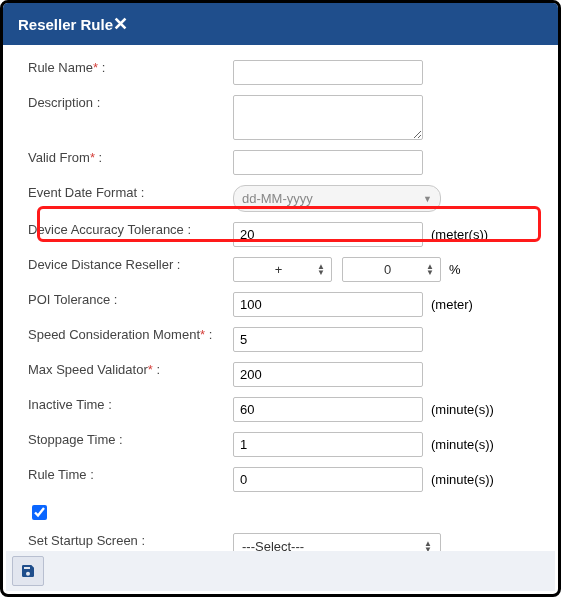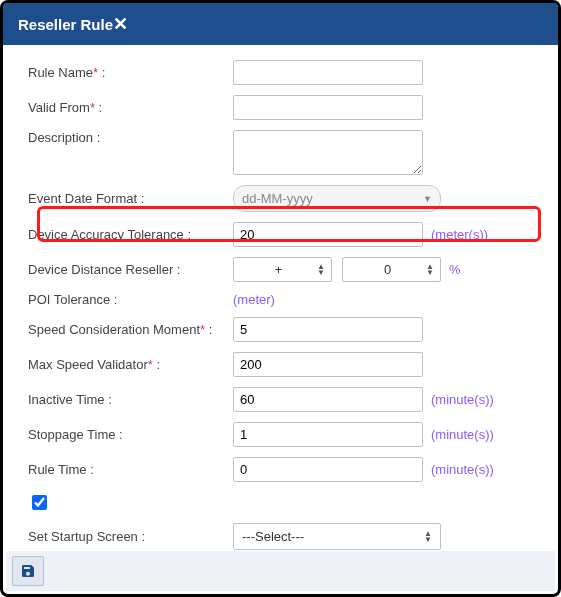--- a/index.html
+++ b/index.html
@@ -16,21 +16,21 @@
     background:#1f4e8c;color:#fff;
     padding:10px 15px;
     display:flex;justify-content:flex-start;align-items:center;
     font-size:15px;font-weight:600;
   }
   .header .close{cursor:pointer;font-size:18px;font-weight:bold;}
   .form{
     padding:15px 25px 15px 25px;
   }
   .row{
-    display:flex;align-items:center;
+    display:flex;
     margin-bottom:10px;
   }
   .lbl{
     width:200px;
     padding-right:5px;
     font-size:13px;color:#444;
   }
   .req{color:#d43f3a;}
   .field{
     flex:1;
@@ -41,21 +41,21 @@
   .field textarea{
     box-sizing:border-box;
     width:190px;
     padding:4px 6px;
     border:1px solid #c0c0c0;
     border-radius:2px;
     font-family:inherit;font-size:13px;
     background:#fff;
   }
   .field textarea{height:45px;resize:vertical;}
-  .unit{font-size:13px;color:#8b5cf6;}
+  .unit{font-size:13px;color:#000000;}
   .dd{
     width:190px;padding:5px 8px;
     border:1px solid #c8c8c8;border-radius:12px;
     background:#f5f5f5;color:#888;
     display:flex;justify-content:space-between;align-items:center;
     font-size:13px;
   }
   .dd .arrow{color:#888;font-size:9px;}
   .spin-pair{display:flex;align-items:center;gap:10px;}
   .spin{
@@ -102,35 +102,35 @@
 
   <div class="row">
     <div class="lbl">
       <span>Rule Name</span><span class="req">*</span><span> :</span>
     </div>
     <div class="field">
         <input type="text" value="" style="">
       </div>
   </div>
 
+  <div class="row" style="align-items:flex-start;">
+    <div class="lbl">
+      <span>Description</span><span> :</span>
+    </div>
+    <div class="field">
+        <textarea style=""></textarea>
+      </div>
+  </div>
+
   <div class="row">
     <div class="lbl">
       <span>Valid From</span><span class="req">*</span><span> :</span>
     </div>
     <div class="field">
         <input type="text" value="" style="">
-      </div>
-  </div>
-
-  <div class="row" style="align-items:flex-start;">
-    <div class="lbl">
-      <span>Description</span><span> :</span>
-    </div>
-    <div class="field">
-        <textarea style=""></textarea>
       </div>
   </div>
 
   <div class="row">
     <div class="lbl">
       <span>Event Date Format</span><span> :</span>
     </div>
     <div class="field">
       <div class="dd">
         <span>dd-MM-yyyy</span>
@@ -172,20 +172,21 @@
       </div>
       <span class="unit">%</span>
     </div>
   </div>
 
   <div class="row">
     <div class="lbl">
       <span>POI Tolerance</span><span> :</span>
     </div>
     <div class="field">
+      <input type="text" value="100" style="">
       <span class="unit">(meter)</span>
     </div>
   </div>
 
   <div class="row">
     <div class="lbl">
       <span>Speed Consideration Moment</span><span class="req">*</span><span> :</span>
     </div>
     <div class="field">
         <input type="text" value="5" style="">

